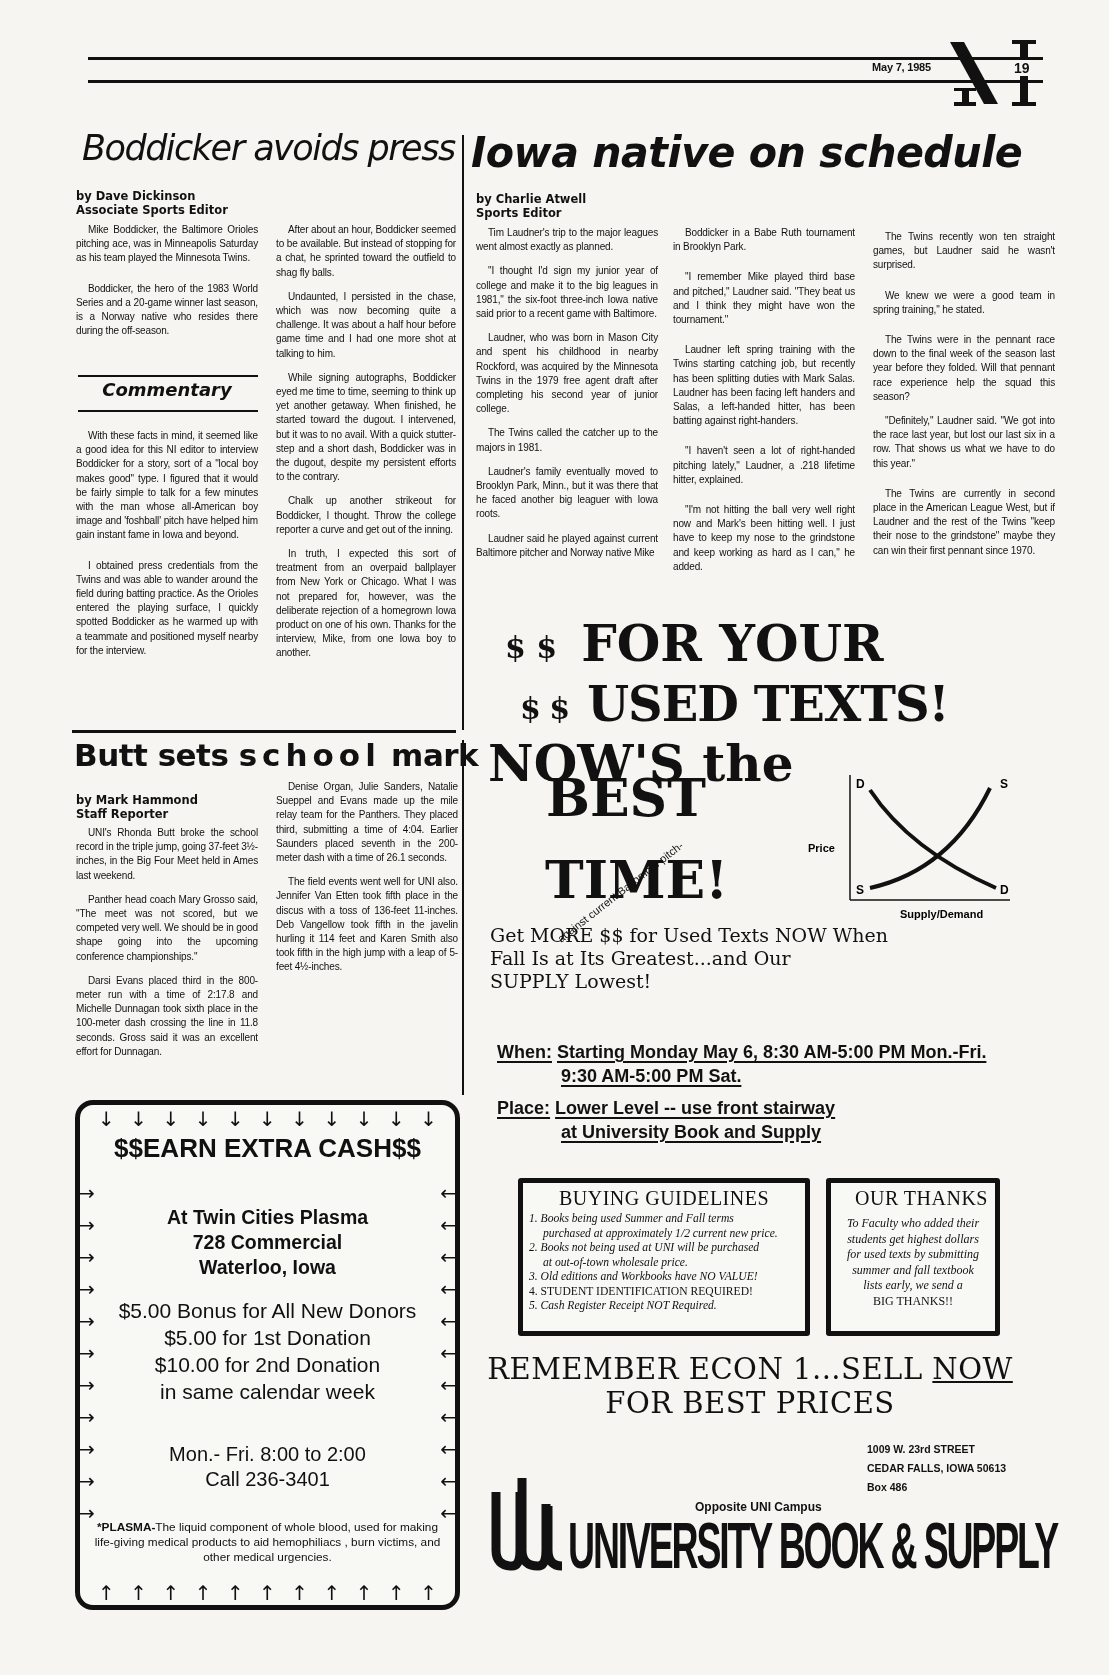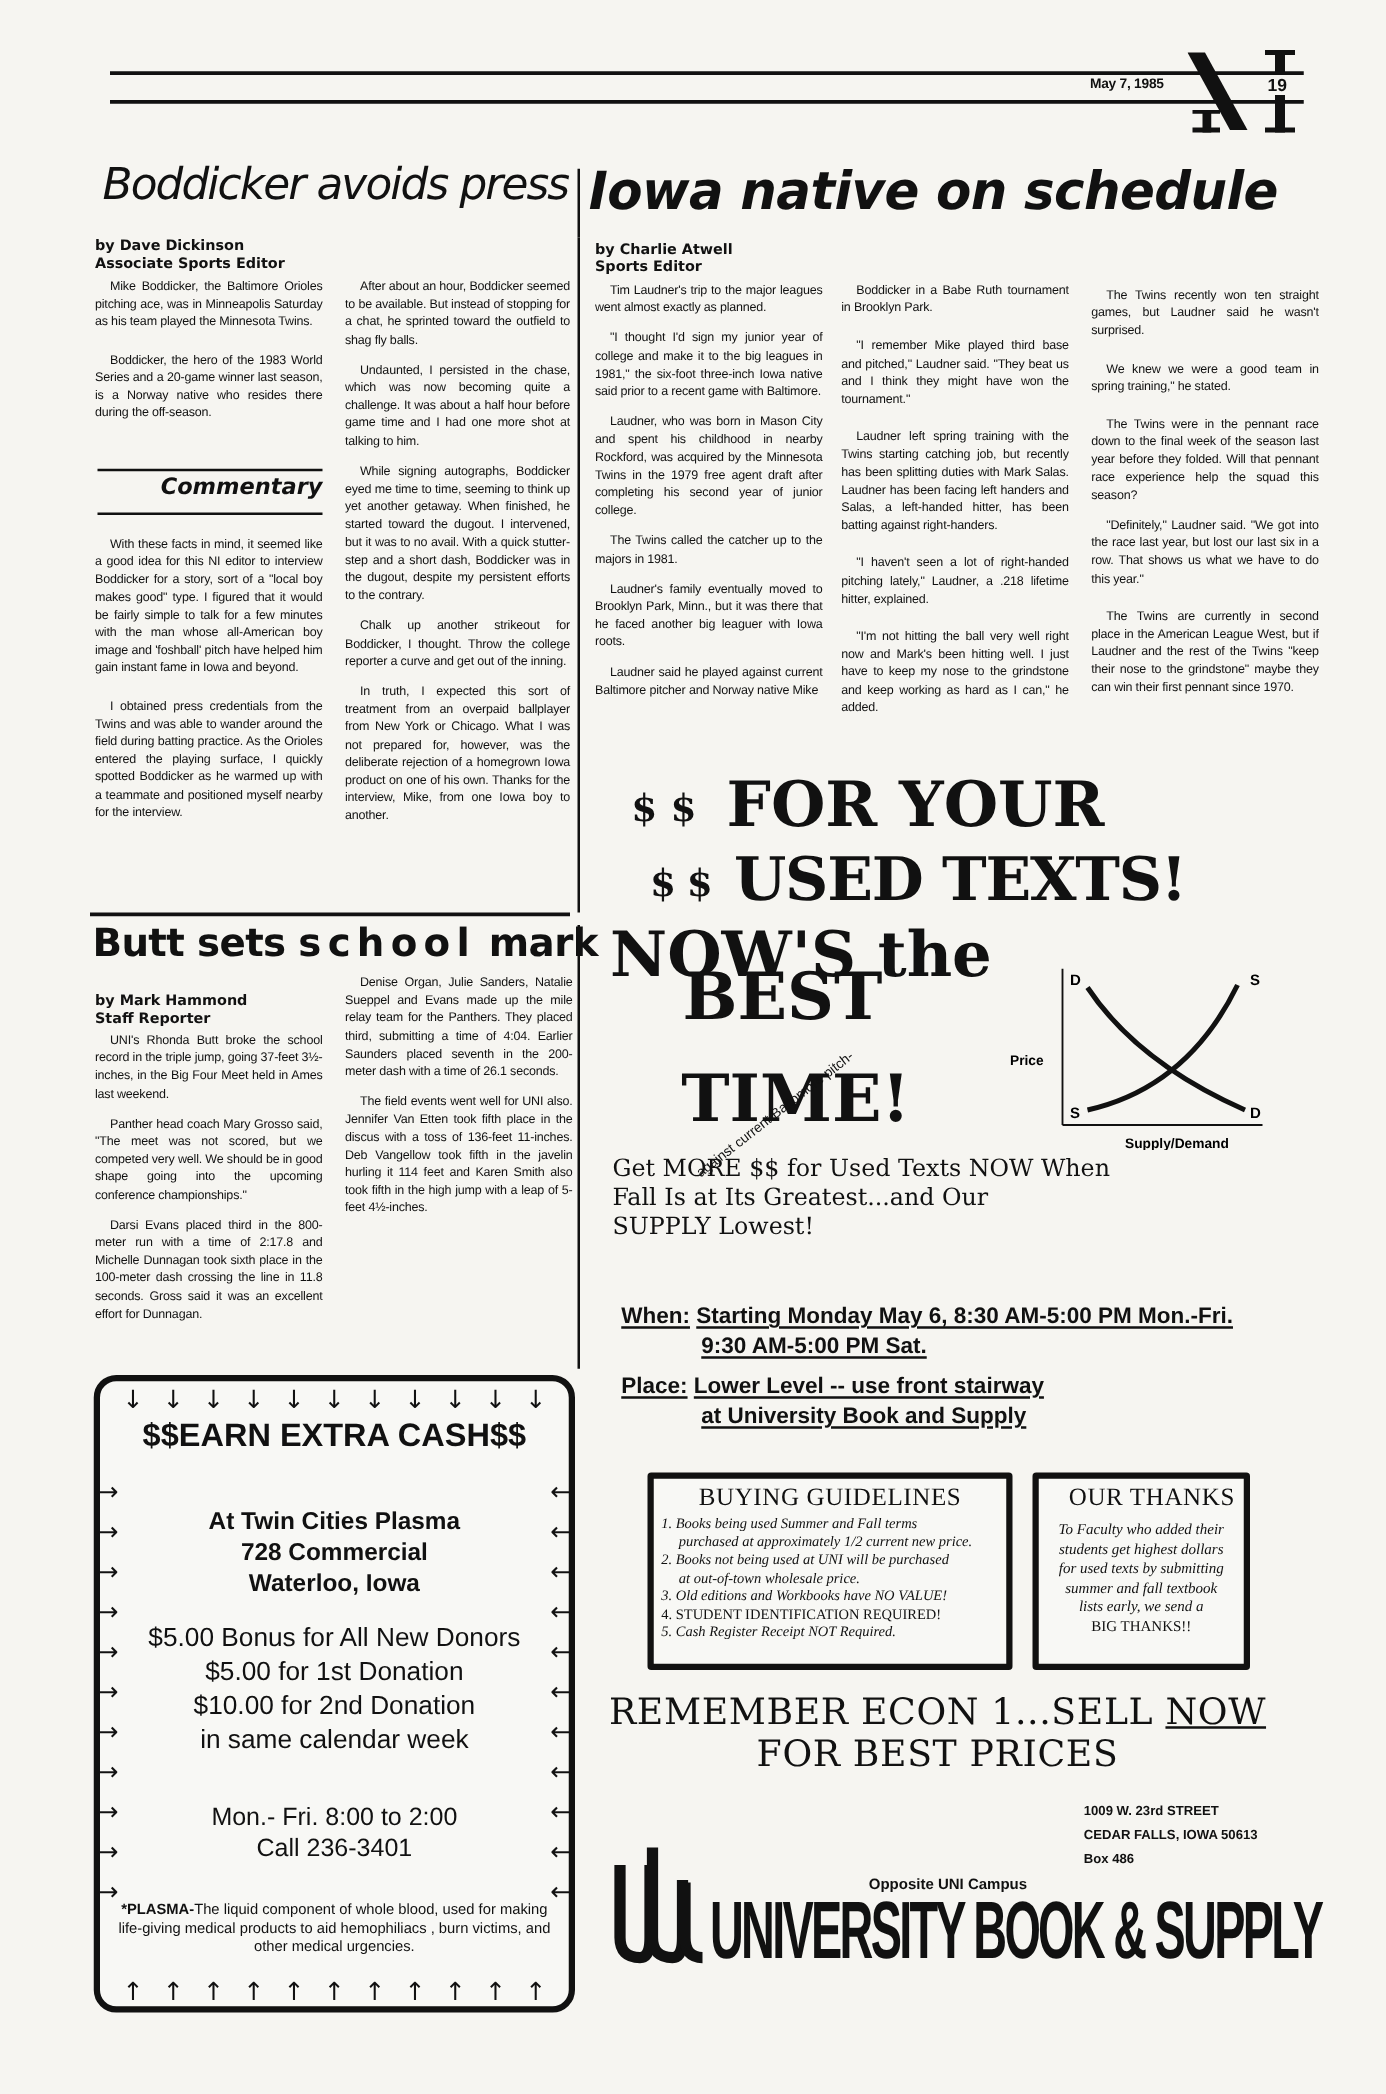--- a/index.html
+++ b/index.html
@@ -19,21 +19,21 @@
   .hl1 { font-family: "DejaVu Sans", sans-serif; font-style: italic; font-size: 35px; letter-spacing: -1.5px; font-weight: normal; }
   .hl2 { font-family: "DejaVu Sans", sans-serif; font-style: italic; font-weight: bold; font-size: 42px; letter-spacing: -0.5px; transform: scaleX(0.98); transform-origin: left; }
   .hl3 { font-family: "DejaVu Sans", sans-serif; font-weight: bold; font-size: 31px; letter-spacing: -0.5px; }
   .hl3 .spaced { letter-spacing: 5px; }
   .byline { font-family: "DejaVu Sans", sans-serif; font-weight: bold; font-size: 11.5px; line-height: 14px; }
   .col { position: absolute; font-family: Liberation Sans, sans-serif; font-size: 10px; line-height: 14.2px; text-align: justify; letter-spacing: -0.15px; }
   .col p { margin: 0 0 10px 0; text-indent: 12px; }
   .col p.gap { margin-top: 16px; }
   .vline { position: absolute; width: 1.5px; background: #111; }
   .hline { position: absolute; height: 3px; background: #111; }
-  .commentary { font-family: "DejaVu Sans", sans-serif; font-style: italic; font-weight: bold; font-size: 18px; text-align: right; }
+  .commentary { font-family: "DejaVu Sans", sans-serif; font-style: italic; font-weight: bold; font-size: 18px; text-align: center; }
   
   .plasma { position: absolute; left: 75px; top: 1100px; width: 375px; height: 500px; border: 5px solid #111; border-radius: 18px; background: #f8f8f5; }
   .plasma .txt { position: absolute; left: 0; width: 100%; text-align: center; font-family: "Liberation Sans", sans-serif; }
   .arrow-row { position: absolute; left: 18px; right: 18px; display: flex; justify-content: space-between; font-size: 20px; line-height: 20px; }
   .arrow-col { position: absolute; display: flex; flex-direction: column; font-size: 20px; line-height: 20px; }
   
   .serif-big { font-family: "DejaVu Serif", serif; font-weight: bold; }
   .serif-mid { font-family: "DejaVu Serif", serif; }
   .when { font-family: "Liberation Sans", sans-serif; font-weight: bold; font-size: 18px; }
   .when u { text-decoration-thickness: 2px; text-underline-offset: 3px; }

